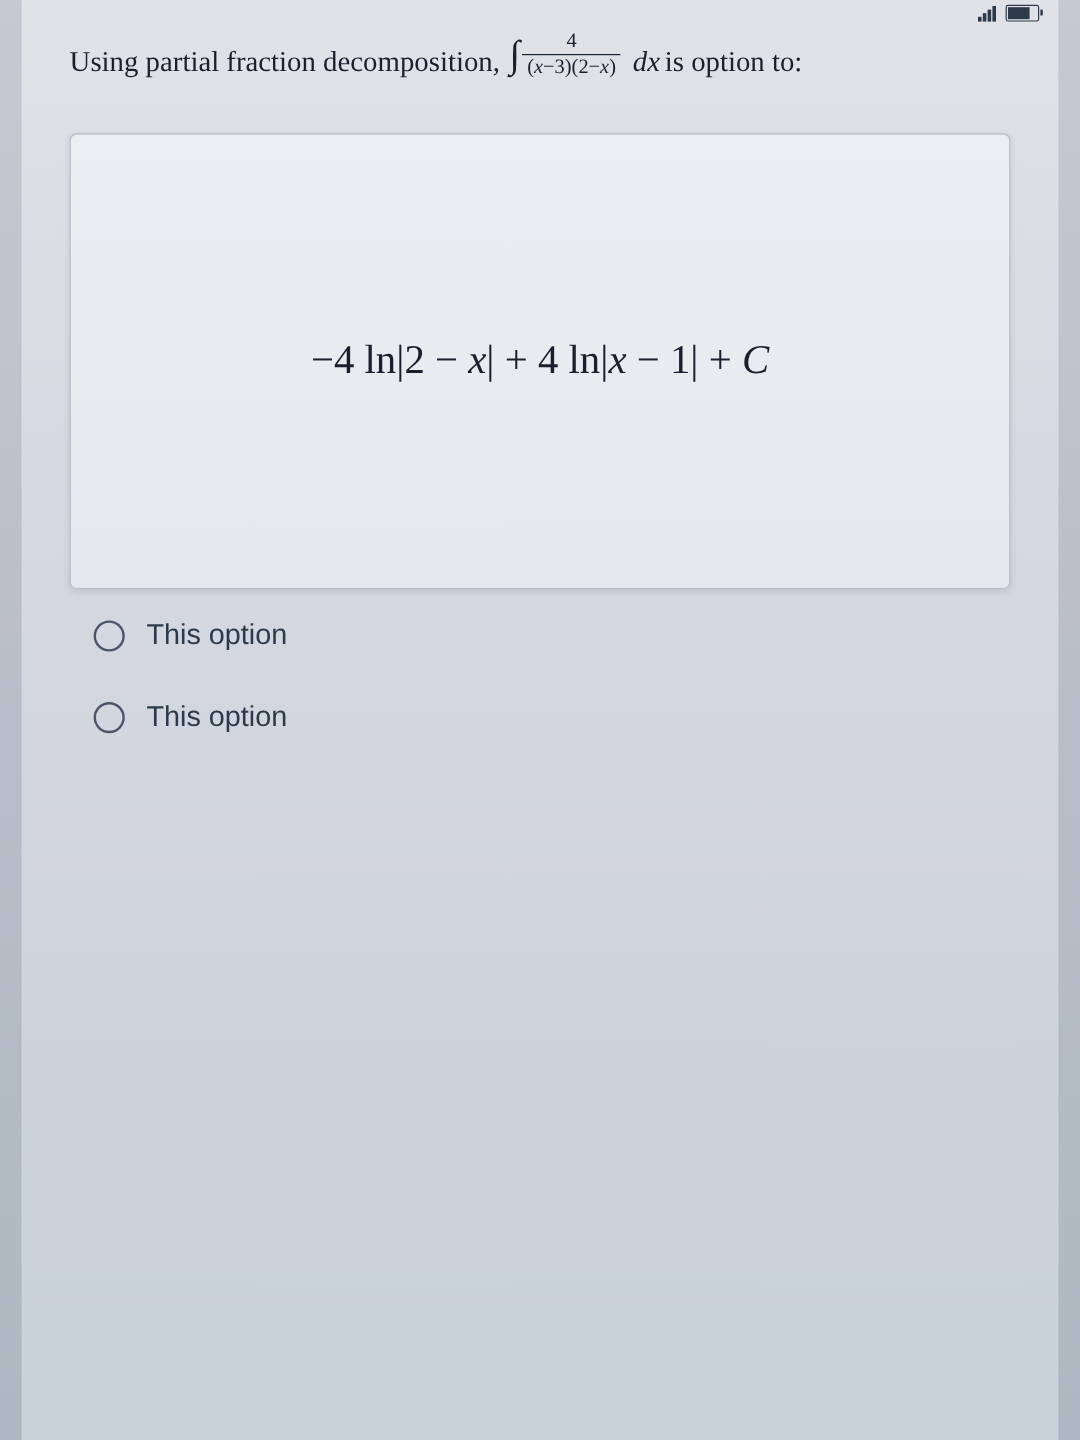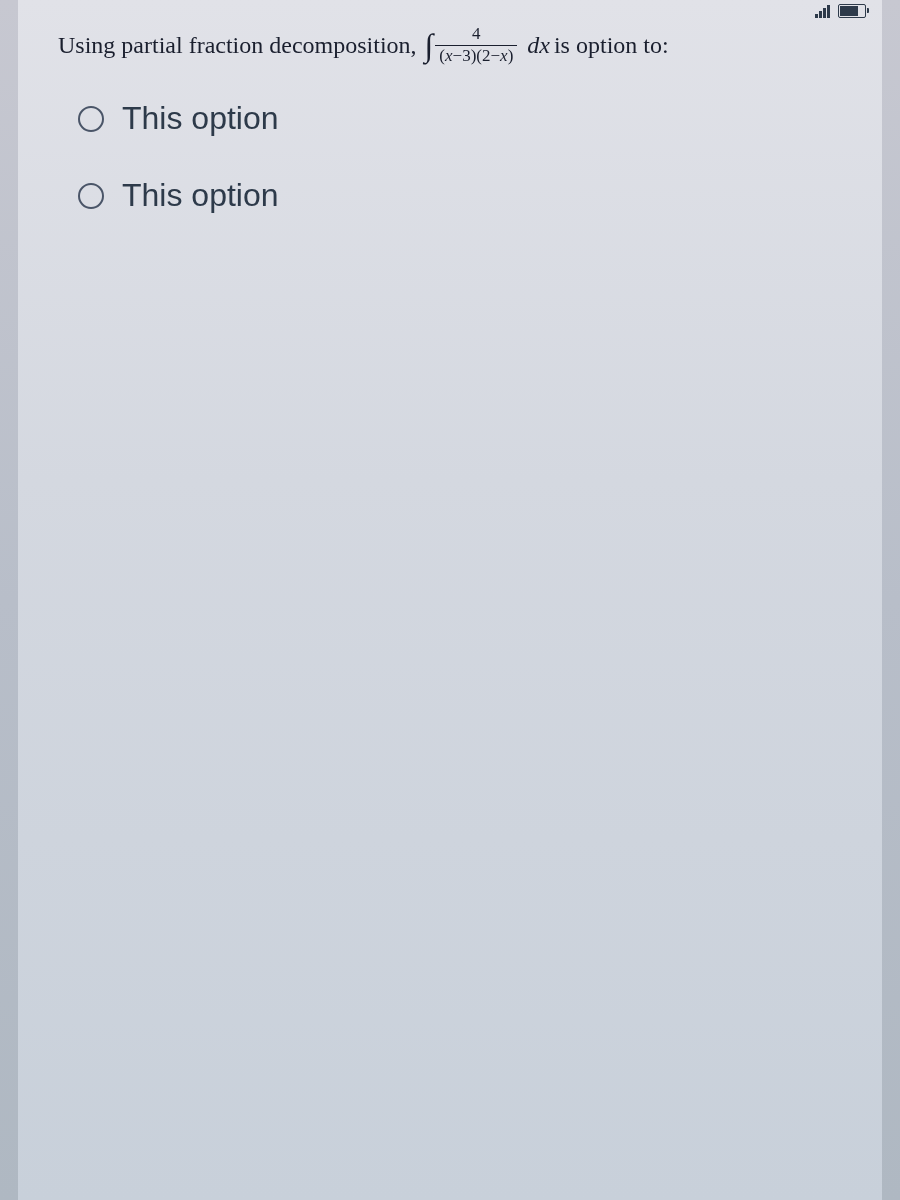--- a/index.html
+++ b/index.html
@@ -60,25 +60,25 @@
       position: absolute;
       left: 1px;
       top: 1px;
       bottom: 1px;
       width: 70%;
       background: #2d3a4a;
     }
     .question-text {
       font-size: 24px;
       color: #1a1f2e;
-      margin-bottom: 29px;
+      margin-bottom: 40px;
       line-height: 1.6;
       display: flex;
       flex-wrap: wrap;
-      align-items: center;
+      align-items: flex-end;
       gap: 4px;
     }
     .integral-part {
       display: inline-flex;
       align-items: center;
       margin: 0 4px;
     }
     .integral-sign {
       font-size: 32px;
       font-family: 'Times New Roman', serif;
@@ -129,21 +129,21 @@
     }
     .radio-circle {
       width: 26px;
       height: 26px;
       border: 2.5px solid #4a5568;
       border-radius: 50%;
       flex-shrink: 0;
     }
     .option-label-text {
       font-family: Arial, sans-serif;
-      font-size: 32px;
+      font-size: 24px;
       color: #2d3a4a;
     }
   </style>
 </head>
 <body>
 
 <div class="status-bar">
   <span class="signal-icon">
     <span class="signal-bar" style="height:4px"></span>
     <span class="signal-bar" style="height:7px"></span>
@@ -165,20 +165,25 @@
         <span class="numerator">4</span>
         <span class="denominator">
           <span>(</span><span class="italic">x</span><span>−3)(2−</span><span class="italic">x</span><span>)</span>
         </span>
       </span>
     </span>
     <span class="italic">dx</span>
     <span> is option to:</span>
   </div>
 
+  <div class="option-card">
+    <div class="option-formula">
+      −4 ln|2 − <span class="italic">x</span>| + 4 ln|<span class="italic">x</span> − 1| + <span class="italic">C</span>
+    </div>
+  </div>
 
   <div class="option-label">
     <span class="radio-circle"></span>
     <span class="option-label-text">This option</span>
   </div>
 
 
   <div class="option-label">
     <span class="radio-circle"></span>
     <span class="option-label-text">This option</span>

